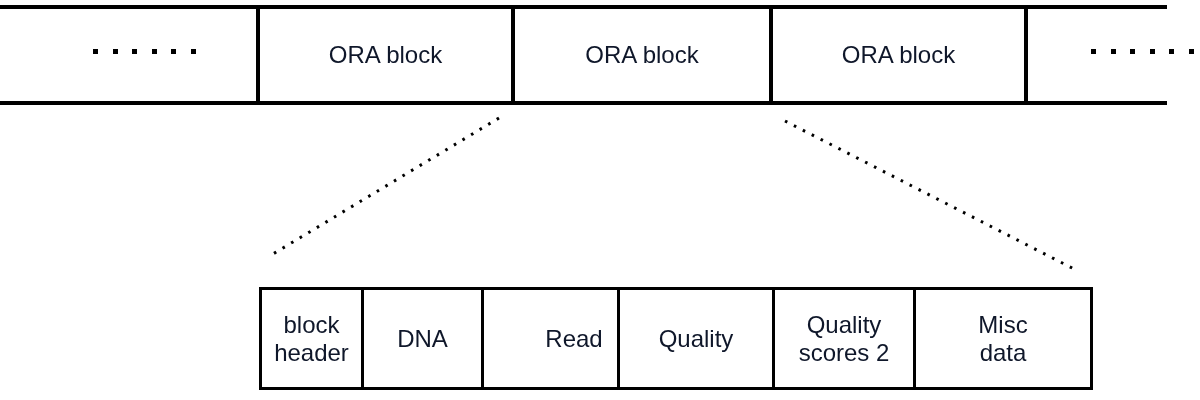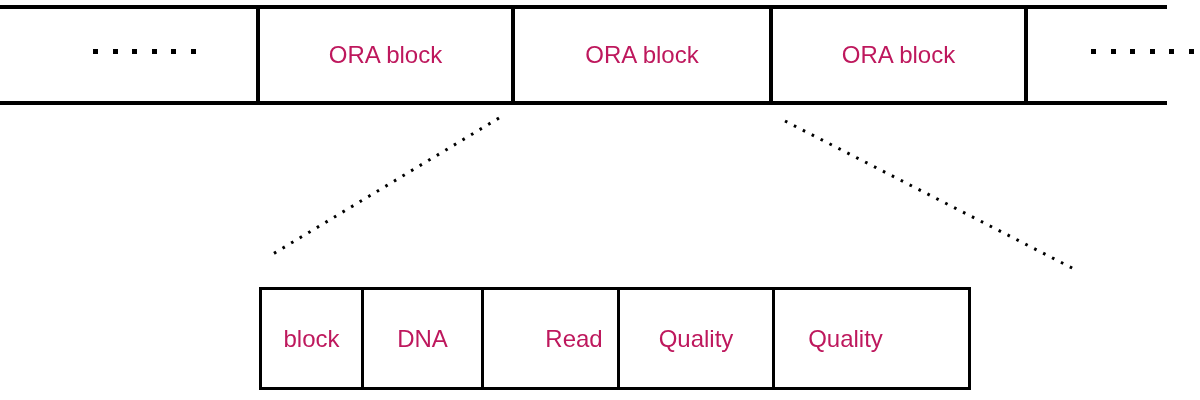--- a/index.html
+++ b/index.html
@@ -2,21 +2,21 @@
 <html><head>
 <meta charset="utf-8">
 <style>
   html, body { margin: 0; padding: 0; background: #ffffff; }
   .canvas {
     position: relative;
     width: 1200px;
     height: 400px;
     background: #ffffff;
     font-family: "Liberation Sans", sans-serif;
-    color: #be185d;
+    color: #0f172a;
     overflow: hidden;
   }
 
   
   .band {
     position: absolute;
     left: 0; top: 5px;
     width: 1167px; height: 100px;
     box-sizing: border-box;
     border-top: 4px solid #000;
@@ -67,21 +67,21 @@
     stroke: #000;
     stroke-width: 3;
     stroke-dasharray: 2.6 7.4;
     fill: none;
   }
 
   
   .detail {
     position: absolute;
     left: 259px; top: 287px;
-    width: 712px; height: 103px;
+    width: 834px; height: 103px;
     box-sizing: border-box;
     border: 3px solid #000;
     display: flex;
     background: #fff;
   }
   .cell {
     box-sizing: border-box;
     border-right: 3px solid #000;
     display: flex;
     flex-direction: column;
@@ -120,28 +120,34 @@
   <div class="hdots hdots-right"></div>
 
   <svg class="guides" viewBox="0 0 1200 400" xmlns="http://www.w3.org/2000/svg">
     <line class="guide-line" x1="499" y1="118" x2="268" y2="257"></line>
     <line class="guide-line" x1="785" y1="121" x2="1076" y2="270"></line>
   </svg>
 
   <div class="detail">
     <div class="cell c1">
       <span>block</span>
+      <span>header</span>
     </div>
     <div class="cell c2">
       <span>DNA</span>
     </div>
     <div class="cell c3">
       <span>Read</span>
     </div>
     <div class="cell c4">
       <span>Quality</span>
     </div>
     <div class="cell c5">
       <span>Quality</span>
+      <span>scores 2</span>
+    </div>
+    <div class="cell c6">
+      <span>Misc</span>
+      <span>data</span>
     </div>
   </div>
 
 </div>
 
 </body></html>

